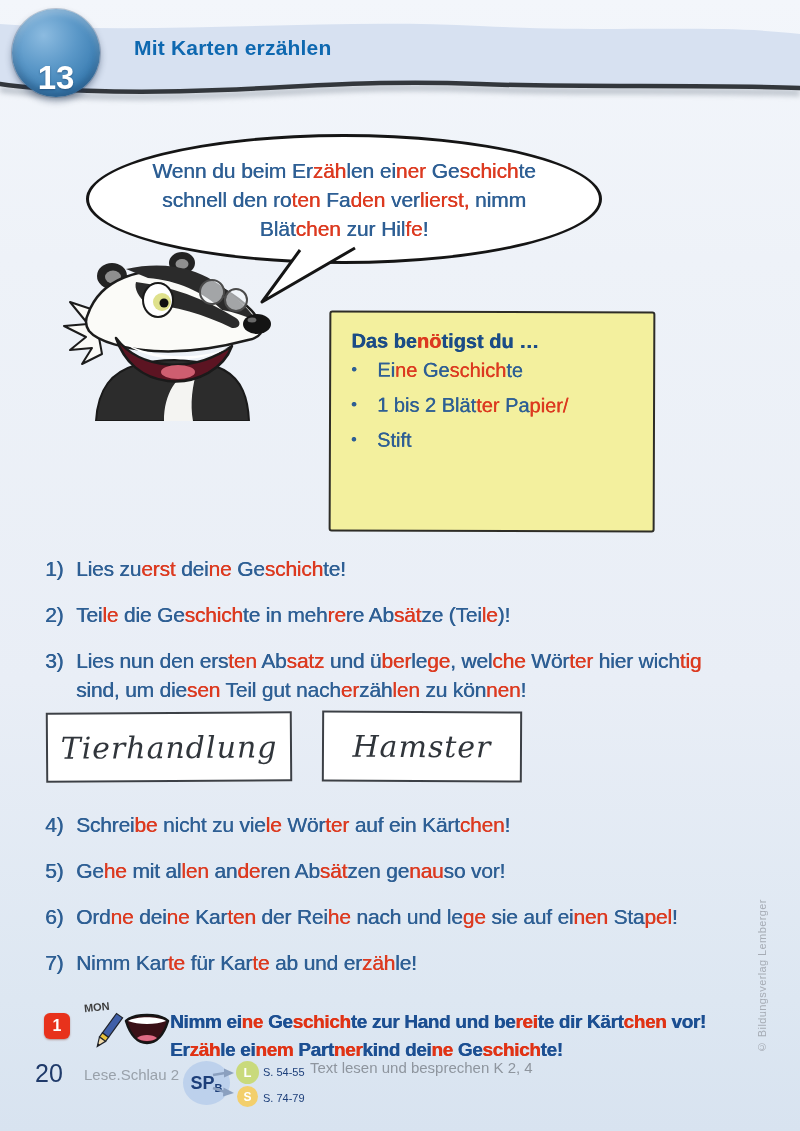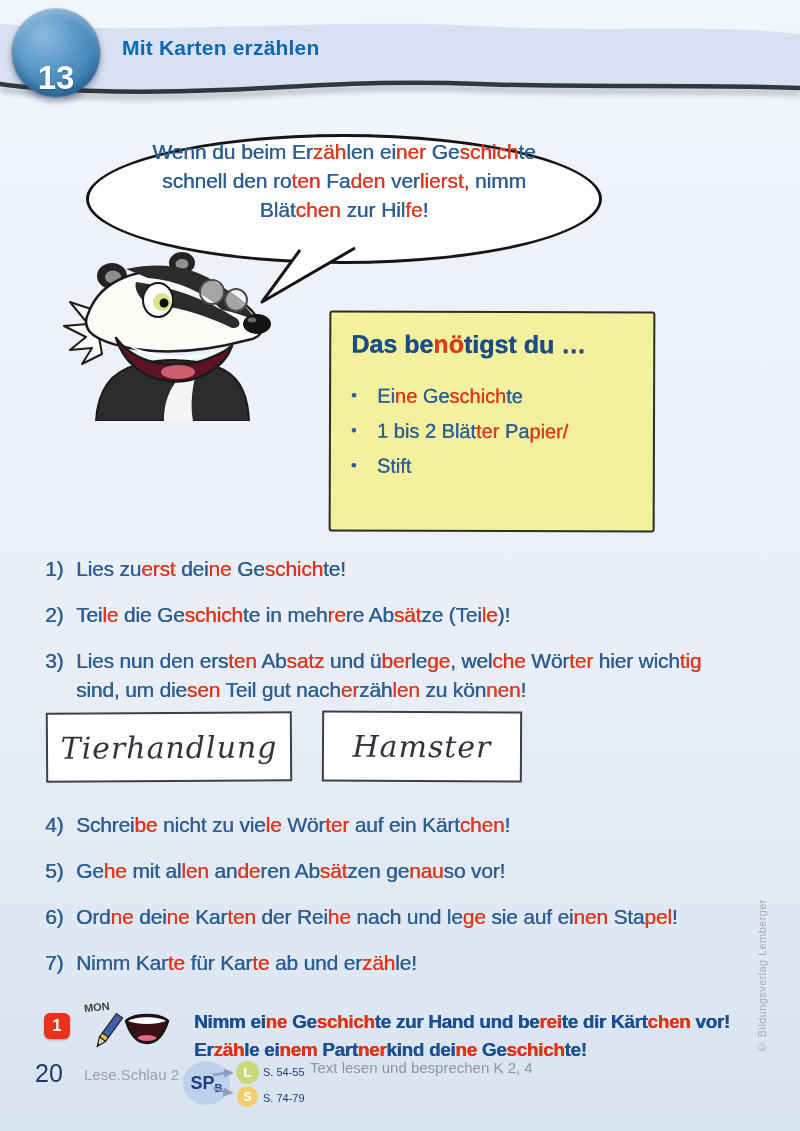--- a/index.html
+++ b/index.html
@@ -6,55 +6,55 @@
   body{font-family:"Liberation Sans",sans-serif;}
   .page{position:relative;width:800px;height:1131px;overflow:hidden;
     background:linear-gradient(180deg,#f3f6fb 0px,#eef2f8 260px,#e9eef6 680px,#dde7f2 1000px,#d8e3f0 1131px);}
   
   .band-svg{position:absolute;left:0;top:0;}
   .lesson-circle{position:absolute;left:12px;top:9px;width:88px;height:88px;border-radius:50%;
     background:radial-gradient(circle at 36% 30%,#8cbbe0 0%,#5b98c8 40%,#3f81b5 68%,#28649b 100%);
     box-shadow:0 4px 7px rgba(25,45,75,.45), inset 0 -5px 9px rgba(15,55,95,.45), inset 0 4px 7px rgba(255,255,255,.35), 0 0 0 1px rgba(35,70,110,.25);
     display:flex;align-items:flex-end;justify-content:center;}
   .lesson-number{color:#fff;font-size:33px;font-weight:700;text-shadow:0 1px 2px rgba(20,50,90,.5);}
-  .page-title{position:absolute;left:122px;top:36px;font-size:21px;font-weight:700;color:var(--title_blue);letter-spacing:.2px;}
+  .page-title{position:absolute;left:134px;top:36px;font-size:21px;font-weight:700;color:var(--title_blue);letter-spacing:.2px;}
   
   .seg-b{color:var(--text_blue);} .seg-r{color:var(--text_red);}
   .seg-line .seg-b,.seg-line .seg-r,.step-num,.bullet{text-shadow:.4px 0 0 currentColor;}
   
   .bubble{position:absolute;left:86px;top:134px;width:510px;height:124px;background:#fff;
-    border:3px solid #151515;border-radius:50%;display:flex;flex-direction:column;
+    border:3px solid #151515;border-radius:50%;display:flex;flex-direction:column;justify-content:center;
     align-items:center;text-align:center;font-size:21px;line-height:29px;letter-spacing:-.1px;}
   .bubble-tail{position:absolute;left:235px;top:240px;z-index:3;}
   .badger-svg{position:absolute;left:36px;top:236px;}
   
   .note{position:absolute;left:329px;top:311px;width:326px;height:221px;box-sizing:border-box;
     background:var(--note_bg);border:2.5px solid #2e2d27;border-radius:3px;transform:rotate(.2deg);
     padding:17px 16px 0 20px;}
-  .note-title{font-size:25px;font-weight:700;margin-bottom:24px;}
+  .note-title{font-size:20px;font-weight:700;margin-bottom:4px;}
   .note-title .seg-b{color:var(--note_title_blue);}
   .note-item{display:flex;margin-bottom:9px;font-size:20px;line-height:26px;}
   .bullet{width:26px;color:var(--text_blue);font-size:16px;line-height:26px;}
   
   .step{position:absolute;left:45px;width:720px;display:flex;font-size:21px;line-height:29px;letter-spacing:-.2px;}
   .step-num{width:31px;flex:none;color:var(--text_blue);}
   
   .card{position:absolute;background:#fff;border:2px solid #3c4046;display:flex;align-items:center;justify-content:center;}
   .card1{left:46px;top:712px;width:242px;height:66px;transform:rotate(-.4deg);}
   .card2{left:322px;top:711px;width:196px;height:67px;transform:rotate(.3deg);}
   .card-word{font-family:"DejaVu Serif",serif;font-style:italic;font-size:30px;color:#30353b;letter-spacing:1px;}
   
   .task-badge{position:absolute;left:44px;top:1013px;width:26px;height:26px;border-radius:6px;
     background:var(--badge_red);display:flex;align-items:center;justify-content:center;
     box-shadow:0 1px 2px rgba(120,30,10,.4);}
   .task-badge span{color:#fff;font-size:16px;font-weight:700;}
   .mon-label{position:absolute;left:84px;top:1001px;font-size:11px;font-weight:700;color:#3f3f3f;transform:rotate(-6deg);}
   .pencil-svg{position:absolute;left:88px;top:1008px;}
   .mouth-svg{position:absolute;left:124px;top:1012px;}
-  .task-lines{position:absolute;left:170px;top:1008px;width:600px;font-size:19px;font-weight:700;line-height:28px;letter-spacing:-.35px;margin-left:24px;}
+  .task-lines{position:absolute;left:170px;top:1008px;width:600px;font-size:19px;font-weight:700;line-height:28px;letter-spacing:-.35px;}
   .task-lines .seg-b{color:var(--task_blue);} .task-lines .seg-r{color:var(--task_red);}
   
   .page-number{position:absolute;left:35px;top:1059px;font-size:25px;color:var(--page_number);}
   .book-name{position:absolute;left:84px;top:1066px;font-size:15px;color:#99a1aa;}
   .sp-ellipse{position:absolute;left:183px;top:1061px;width:47px;height:44px;border-radius:50%;
     background:var(--sp_fill);display:flex;align-items:center;justify-content:center;}
   .sp-ellipse .sp{font-size:18px;font-weight:700;color:var(--sp_text);}
   .sp-ellipse .sp-sub{font-size:11px;font-weight:700;color:var(--sp_text);margin-top:10px;}
   .arrows-svg{position:absolute;left:212px;top:1064px;}
   .ref-circle{position:absolute;border-radius:50%;display:flex;align-items:center;justify-content:center;

